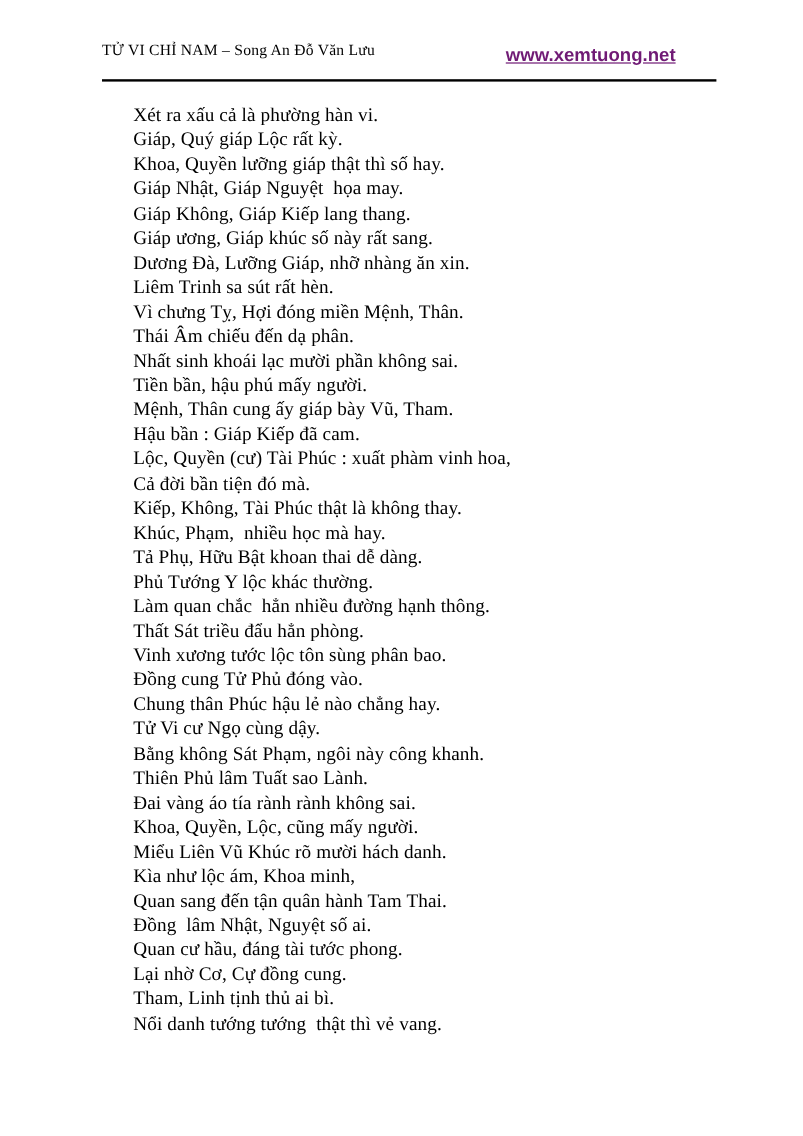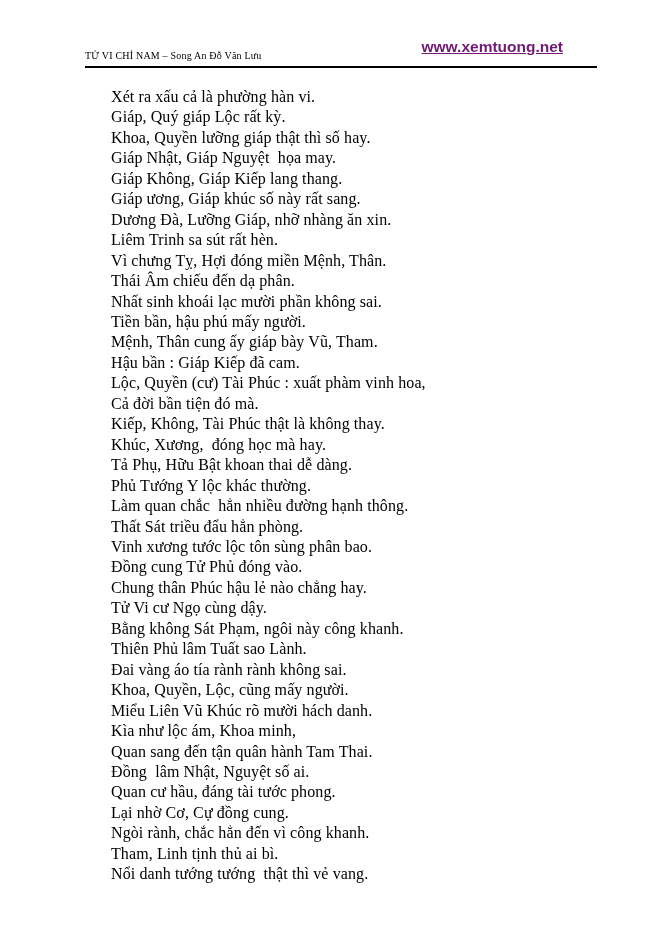--- a/index.html
+++ b/index.html
@@ -9,22 +9,22 @@
     height: 947px;
     background: #ffffff;
     font-family: "Liberation Serif", serif;
     color: #000000;
     overflow: hidden;
     margin: 0 auto;
   }
   .header-title {
     position: absolute;
     left: 85px;
-    top: 50px;
-    font-size: 10px;
+    top: 34px;
+    font-size: 13px;
     white-space: nowrap;
     letter-spacing: 0.2px;
   }
   .header-link {
     position: absolute;
     right: 106px;
     top: 38px;
     font-family: "Liberation Sans", sans-serif;
     font-weight: bold;
     font-size: 15.5px;
@@ -71,36 +71,35 @@
       <div class="poem-line">Liêm Trinh sa sút rất hèn.</div>
       <div class="poem-line">Vì chưng Tỵ, Hợi đóng miền Mệnh, Thân.</div>
       <div class="poem-line">Thái Âm chiếu đến dạ phân.</div>
       <div class="poem-line">Nhất sinh khoái lạc mười phần không sai.</div>
       <div class="poem-line">Tiền bần, hậu phú mấy người.</div>
       <div class="poem-line">Mệnh, Thân cung ấy giáp bày Vũ, Tham.</div>
       <div class="poem-line">Hậu bần : Giáp Kiếp đã cam.</div>
       <div class="poem-line">Lộc, Quyền (cư) Tài Phúc : xuất phàm vinh hoa,</div>
       <div class="poem-line">Cả đời bần tiện đó mà.</div>
       <div class="poem-line">Kiếp, Không, Tài Phúc thật là không thay.</div>
-      <div class="poem-line">Khúc, Xương,  đóng học mà hay.</div>
+      <div class="poem-line">Khúc, Phạm,  nhiều học mà hay.</div>
       <div class="poem-line">Tả Phụ, Hữu Bật khoan thai dễ dàng.</div>
       <div class="poem-line">Phủ Tướng Y lộc khác thường.</div>
       <div class="poem-line">Làm quan chắc  hẳn nhiều đường hạnh thông.</div>
       <div class="poem-line">Thất Sát triều đẩu hẳn phòng.</div>
       <div class="poem-line">Vinh xương tước lộc tôn sùng phân bao.</div>
       <div class="poem-line">Đồng cung Tử Phủ đóng vào.</div>
       <div class="poem-line">Chung thân Phúc hậu lẻ nào chẳng hay.</div>
       <div class="poem-line">Tử Vi cư Ngọ cùng dậy.</div>
       <div class="poem-line">Bằng không Sát Phạm, ngôi này công khanh.</div>
       <div class="poem-line">Thiên Phủ lâm Tuất sao Lành.</div>
       <div class="poem-line">Đai vàng áo tía rành rành không sai.</div>
       <div class="poem-line">Khoa, Quyền, Lộc, cũng mấy người.</div>
       <div class="poem-line">Miểu Liên Vũ Khúc rõ mười hách danh.</div>
       <div class="poem-line">Kìa như lộc ám, Khoa minh,</div>
       <div class="poem-line">Quan sang đến tận quân hành Tam Thai.</div>
       <div class="poem-line">Đồng  lâm Nhật, Nguyệt số ai.</div>
       <div class="poem-line">Quan cư hầu, đáng tài tước phong.</div>
       <div class="poem-line">Lại nhờ Cơ, Cự đồng cung.</div>
-      <div class="poem-line">Ngòi rành, chắc hẳn đến vì công khanh.</div>
       <div class="poem-line">Tham, Linh tịnh thủ ai bì.</div>
       <div class="poem-line">Nổi danh tướng tướng  thật thì vẻ vang.</div>
     </div>
 </div>
 
 </body></html>

